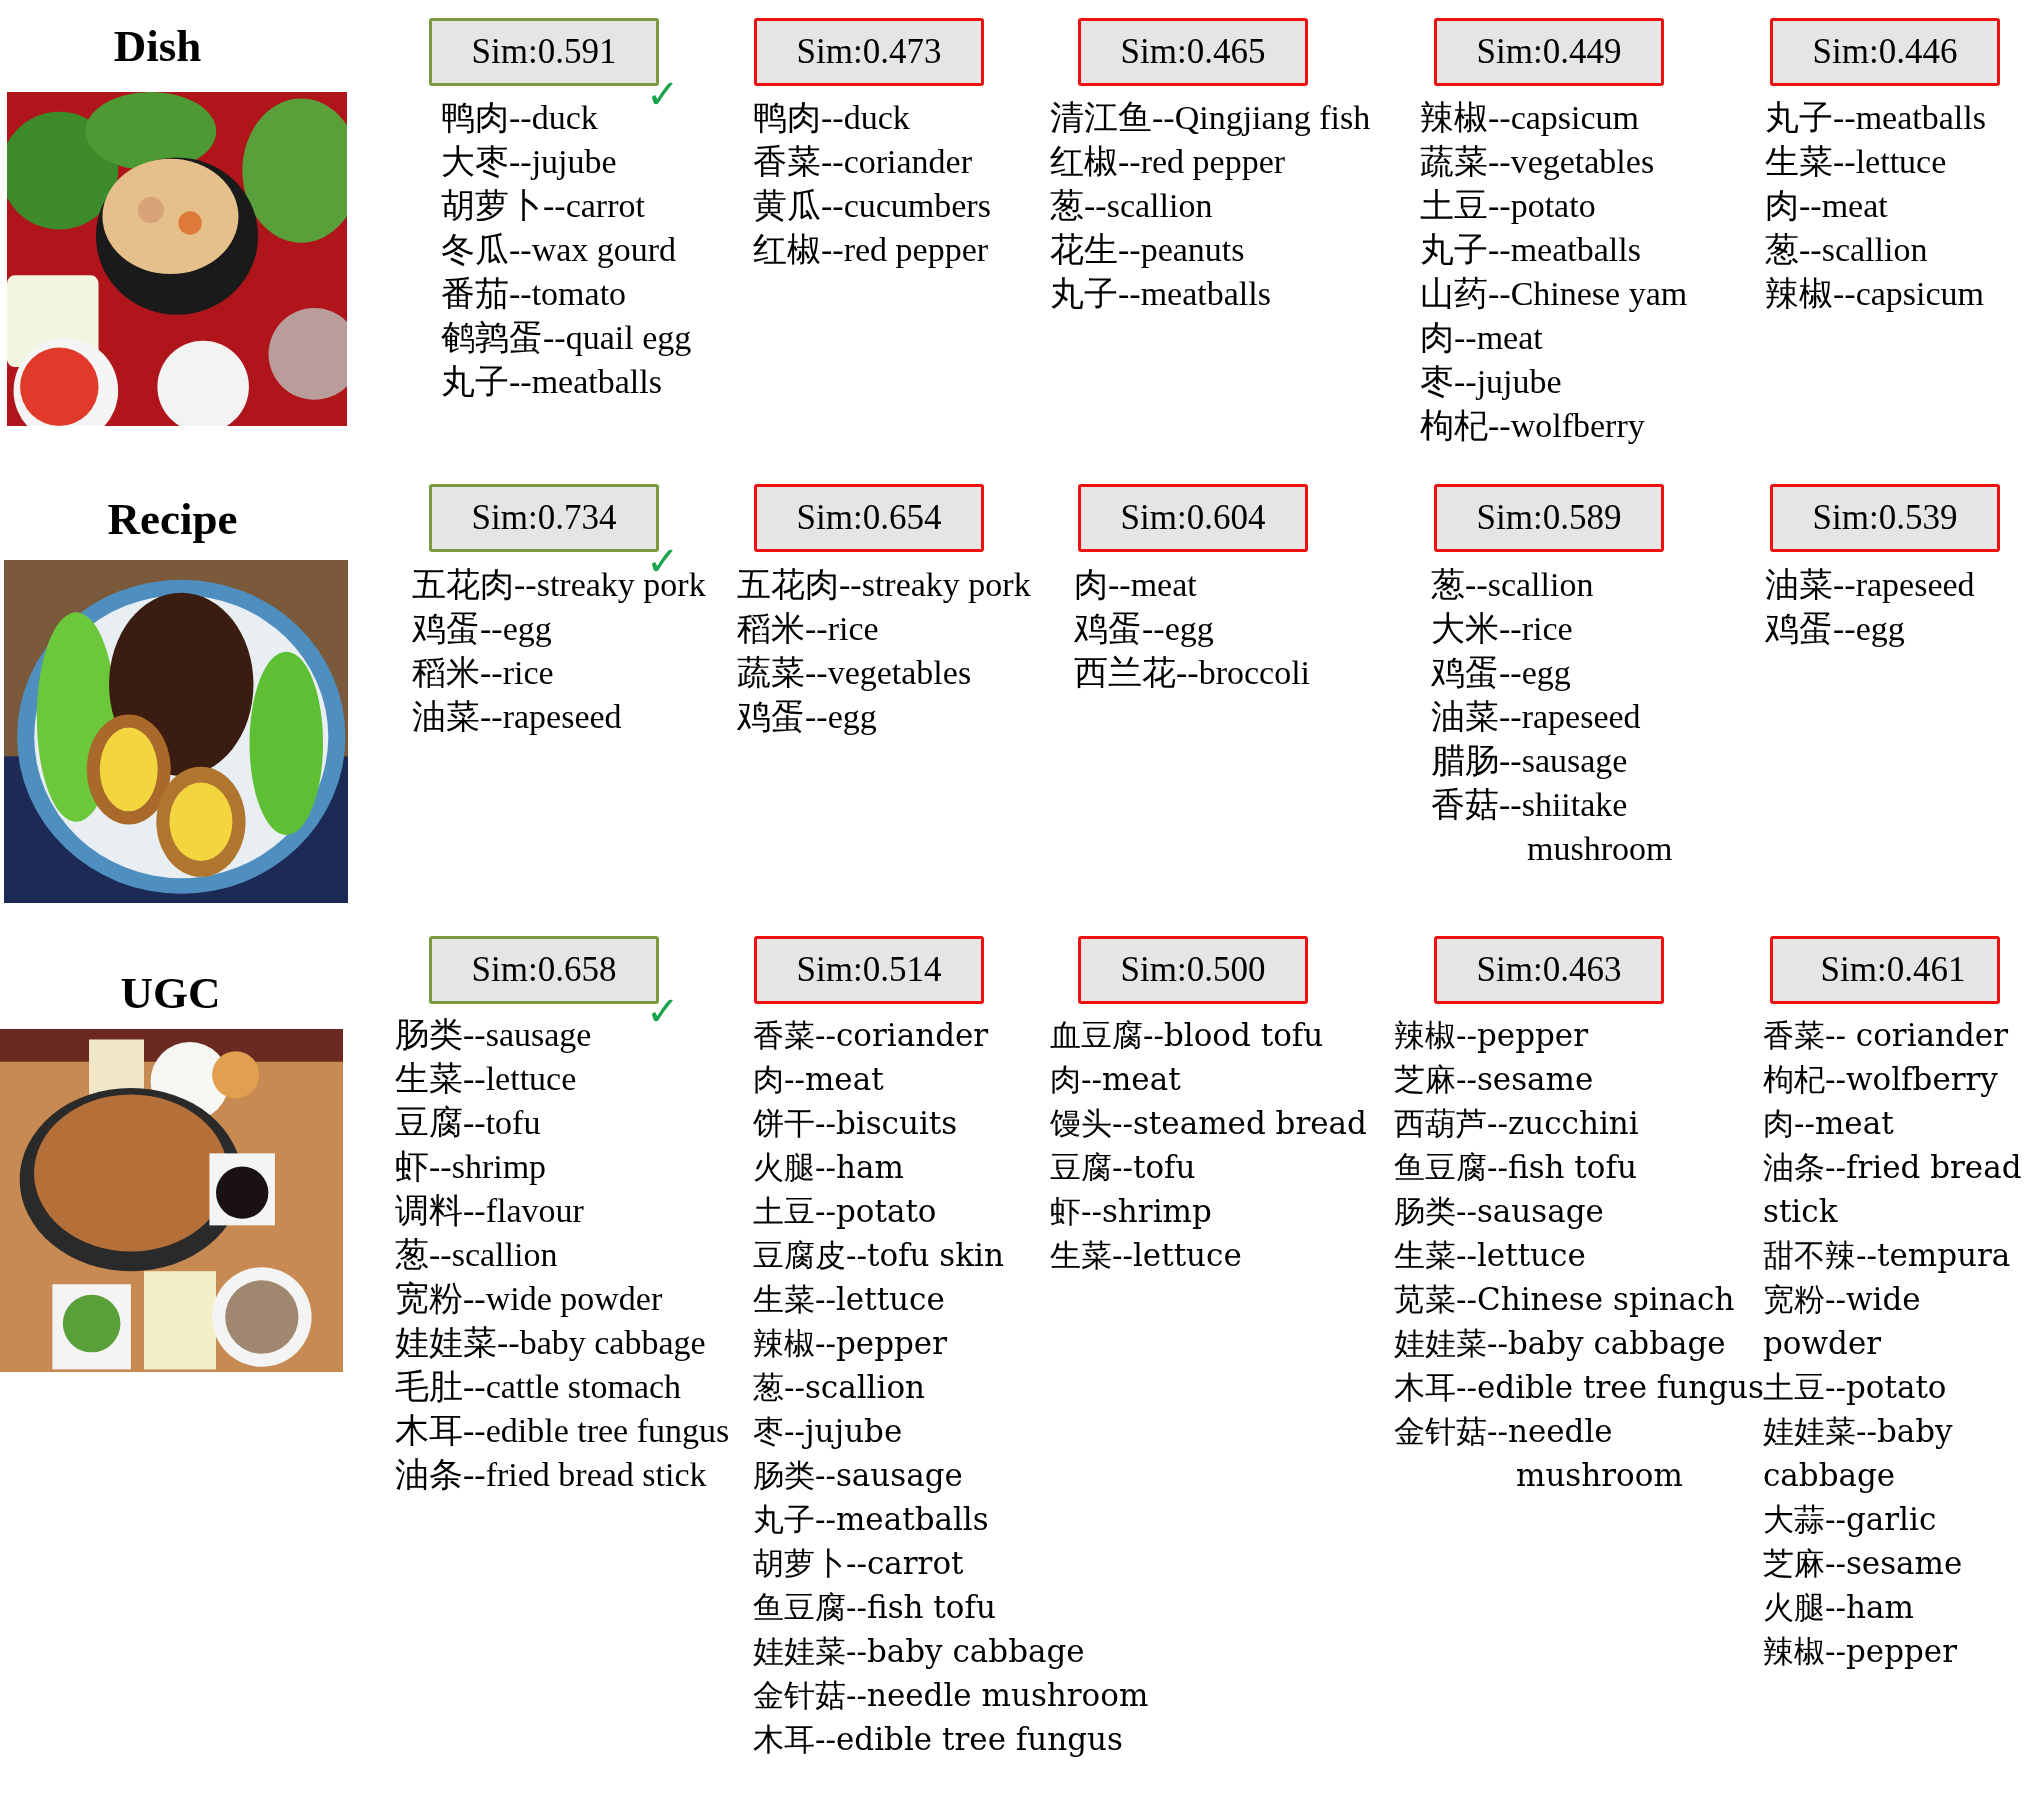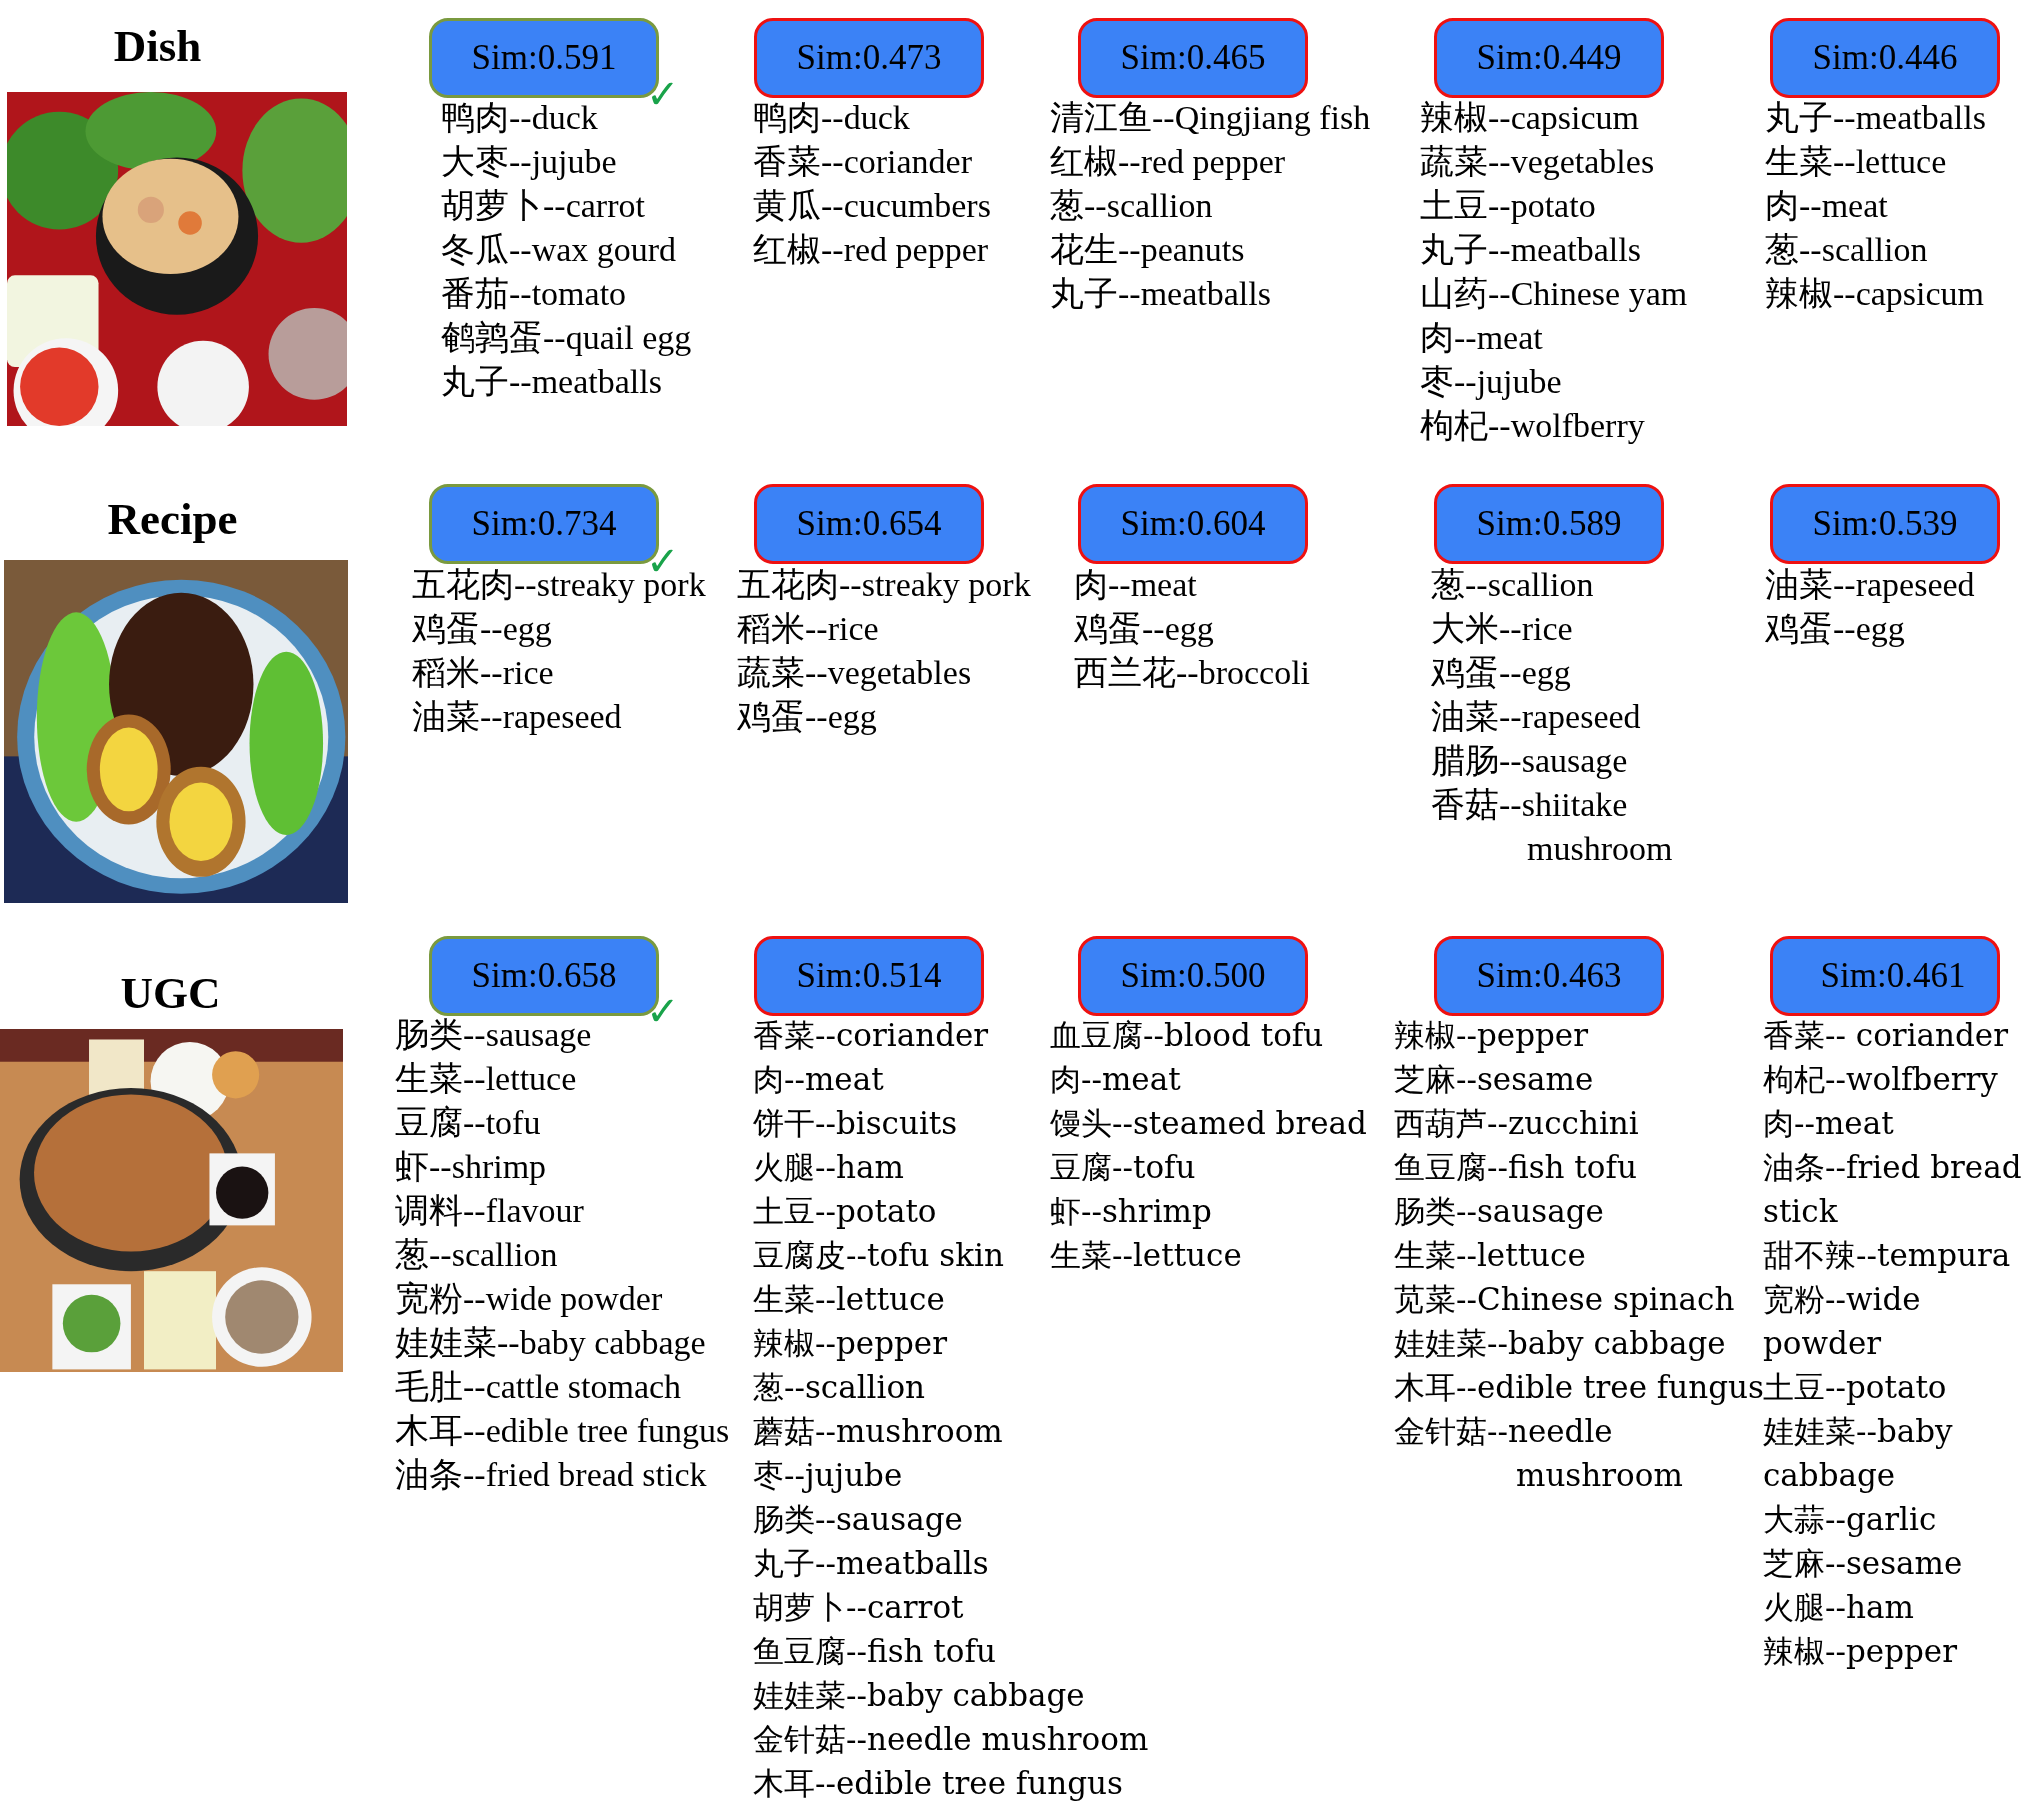--- a/index.html
+++ b/index.html
@@ -1,23 +1,23 @@
 <!DOCTYPE html>
 <html style="font-size:7px"><head>
 <meta charset="utf-8">
 <style>
   html, body { margin:0; padding:0; background:#ffffff; }
   body { width:2035px; height:1804px; position:relative; overflow:hidden;
          font-family:"Liberation Serif", "DejaVu Serif", serif; color:#000; }
   .row-title { position:absolute; font-weight:bold; font-size:45px; line-height:1; text-align:center; width:175px; }
   .photo { position:absolute; overflow:hidden; }
   .photo svg { width:100%; height:100%; display:block; }
-  .sim-box { position:absolute; width:230px; height:80px; border:3.1px solid; border-radius:19px;
+  .sim-box { position:absolute; width:230px; height:68px; border:3.1px solid; border-radius:3px;
              box-sizing:border-box; display:flex; align-items:center; justify-content:center;
-             font-size:35px; background:#3b82f6; }
+             font-size:35px; background:#e5e5e5; }
   .sim-box.correct { border-color:#7a9a3f; }
   .sim-box.wrong { border-color:#ee1111; }
   .list { position:absolute; margin:0; padding:0; list-style:none; font-size:34px; line-height:44px; white-space:nowrap; }
   .list.sans { font-family:"DejaVu Serif", serif; font-size:31px; }
   .list li { margin:0; padding:0; }
   .check { position:absolute; font-family:"DejaVu Sans", sans-serif; font-size:40px; color:#19a34a; font-weight:bold; line-height:1; }
 </style>
 </head>
 <body>
 
@@ -193,21 +193,20 @@
   <ul class="list sans" style="left:753px; top:1013px;">
     <li>香菜--coriander</li>
     <li>肉--meat</li>
     <li>饼干--biscuits</li>
     <li>火腿--ham</li>
     <li>土豆--potato</li>
     <li>豆腐皮--tofu skin</li>
     <li>生菜--lettuce</li>
     <li>辣椒--pepper</li>
     <li>葱--scallion</li>
-    <li>蘑菇--mushroom</li>
     <li>枣--jujube</li>
     <li>肠类--sausage</li>
     <li>丸子--meatballs</li>
     <li>胡萝卜--carrot</li>
     <li>鱼豆腐--fish tofu</li>
     <li>娃娃菜--baby cabbage</li>
     <li>金针菇--needle mushroom</li>
     <li>木耳--edible tree fungus</li>
   </ul>
 

